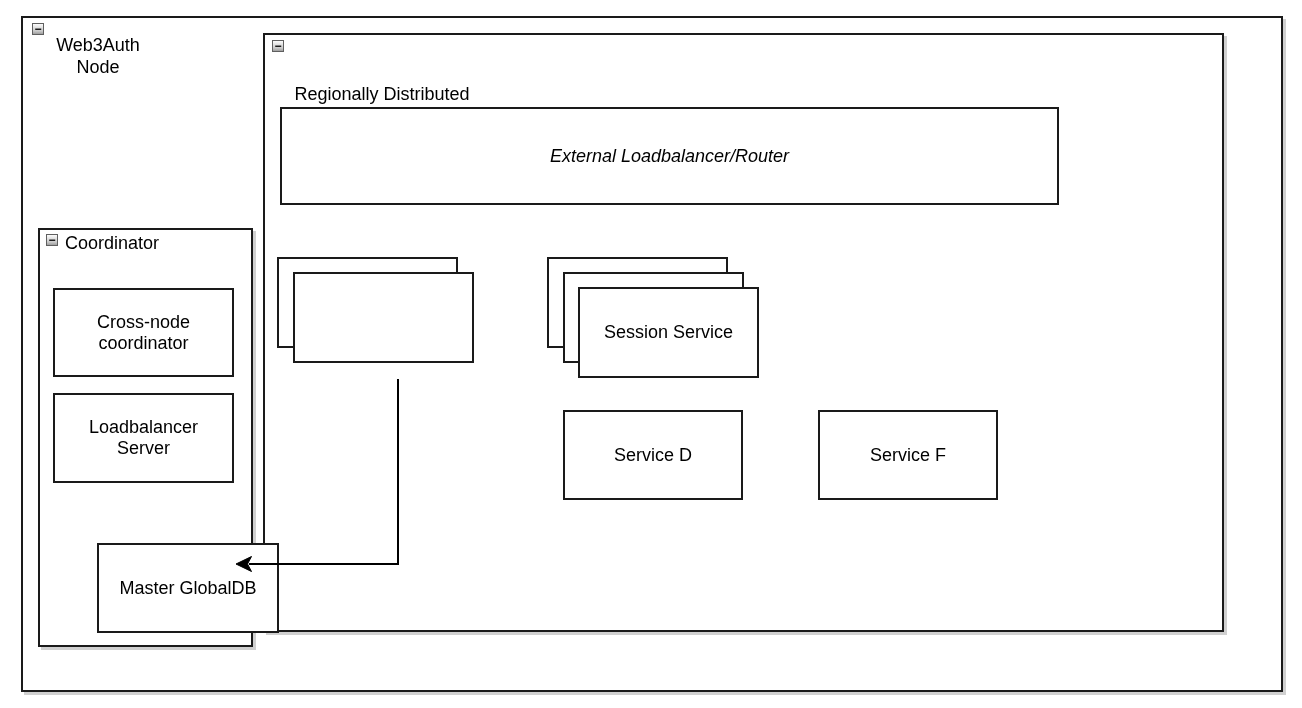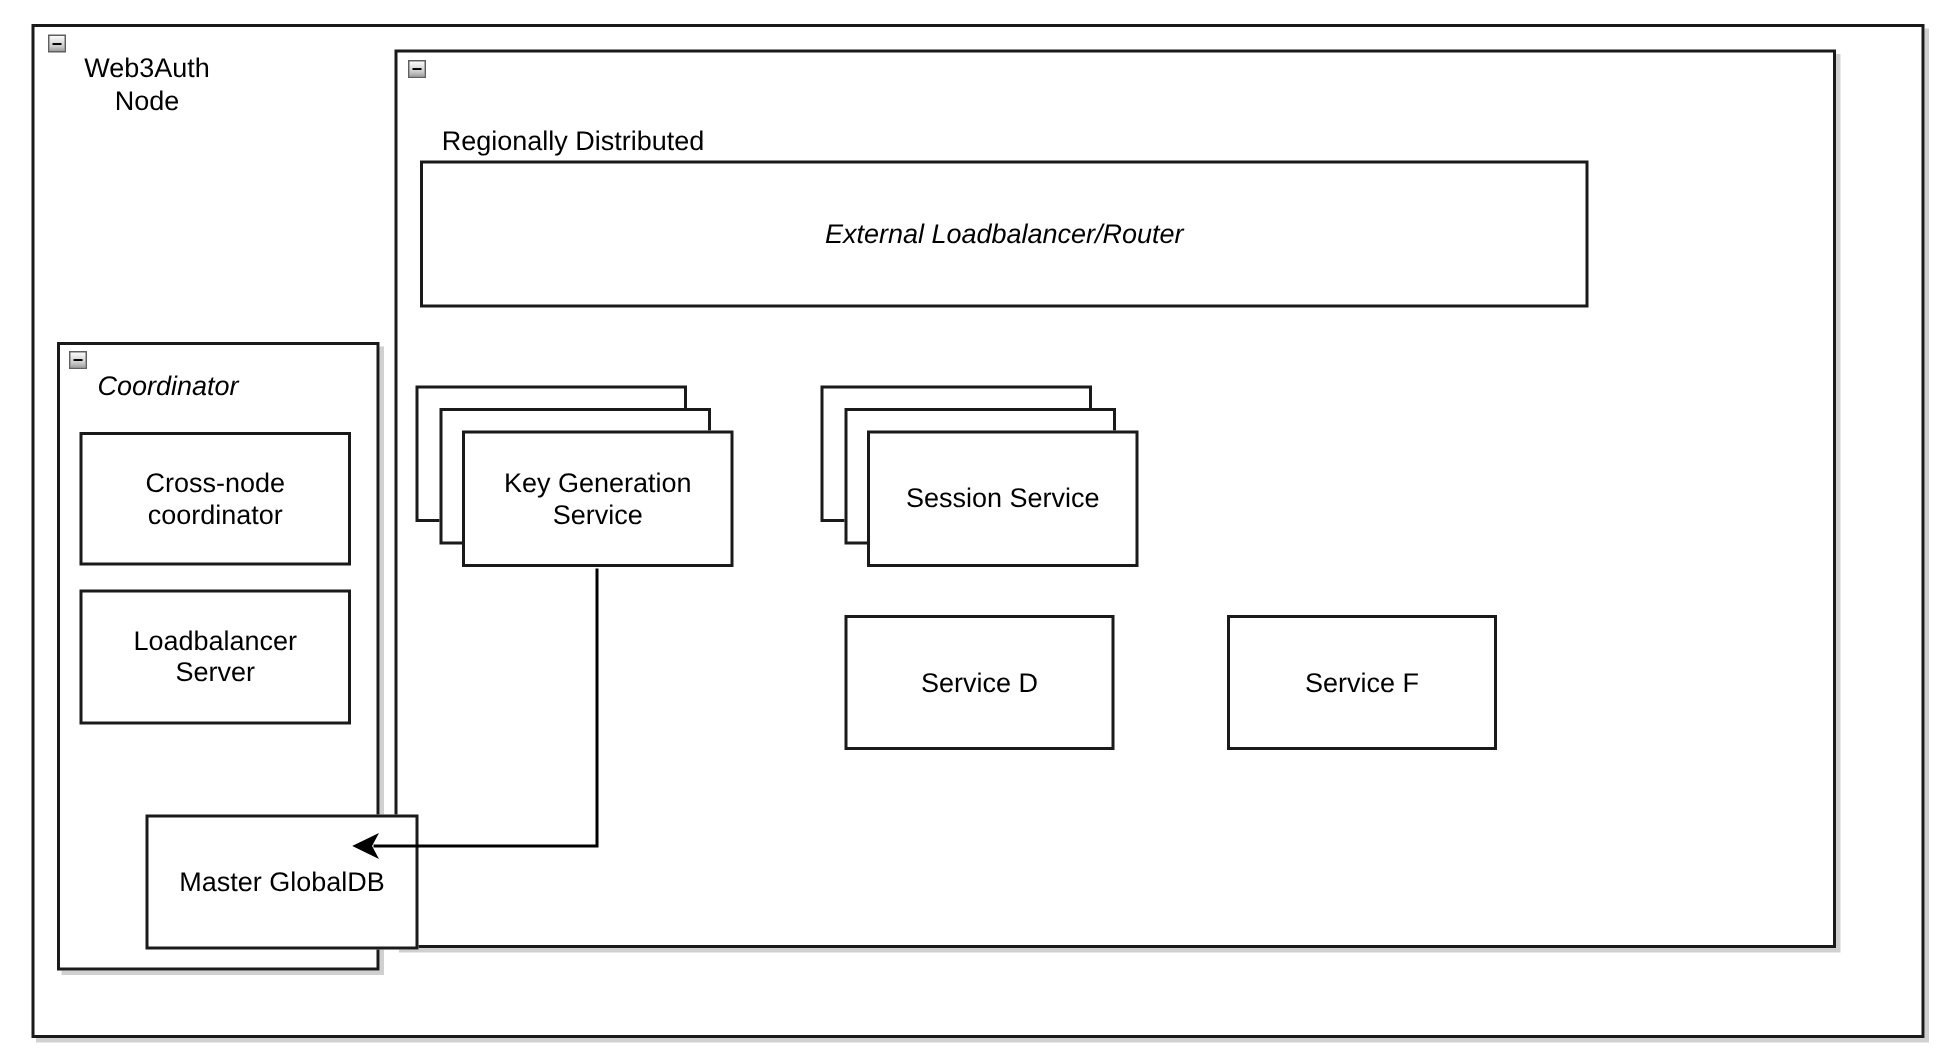--- a/index.html
+++ b/index.html
@@ -94,23 +94,20 @@
       <div class="container-label" style="left:28px;top:16px;width:178px;margin-top:32px;">Regionally Distributed
 (One Kube Cluster)</div>
 
       <div class="node-box" style="left:15px;top:72px;width:779px;height:98px;font-style:italic;">
         <span>External Loadbalancer/Router</span>
       </div>
 
       <div class="stack" style="left:12px;top:222px;width:212px;height:121px;">
         <div class="stack-layer l0"></div>
         <div class="stack-layer l1"></div>
-        <div class="stack-layer front">
-          <span>Key Generation Service</span>
-        </div>
       </div>
 
       <div class="stack" style="left:282px;top:222px;width:212px;height:90px;">
         <div class="stack-layer l0"></div>
         <div class="stack-layer l1"></div>
         <div class="stack-layer front">
           <span>Session Service</span>
         </div>
       </div>
 
@@ -121,21 +118,21 @@
 
       <div class="node-box" style="left:553px;top:375px;width:180px;height:90px;">
         <span>Service F</span>
       </div>
     </div>
 
     <div class="frame shadowed" style="left:15px;top:210px;width:215px;height:419px;">
 
       <button class="collapse-btn" style="left:6px;top:4px;">−</button>
 
-      <div class="container-label left" style="left:25px;top:16px;font-style:italic;">Coordinator</div>
+      <div class="container-label left" style="left:25px;top:2px;">Coordinator</div>
 
       <div class="node-box" style="left:13px;top:58px;width:181px;height:89px;">
         <span>Cross-node coordinator</span>
       </div>
 
       <div class="node-box" style="left:13px;top:163px;width:181px;height:90px;">
         <span>Loadbalancer Server</span>
       </div>
 
       <div class="node-box" style="left:13px;top:313px;width:182px;height:90px;margin-left:44px;">

